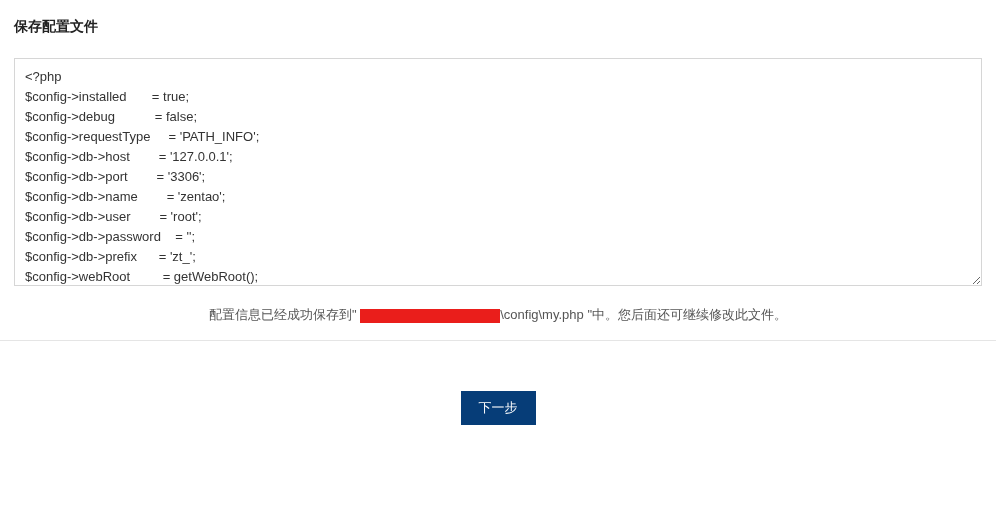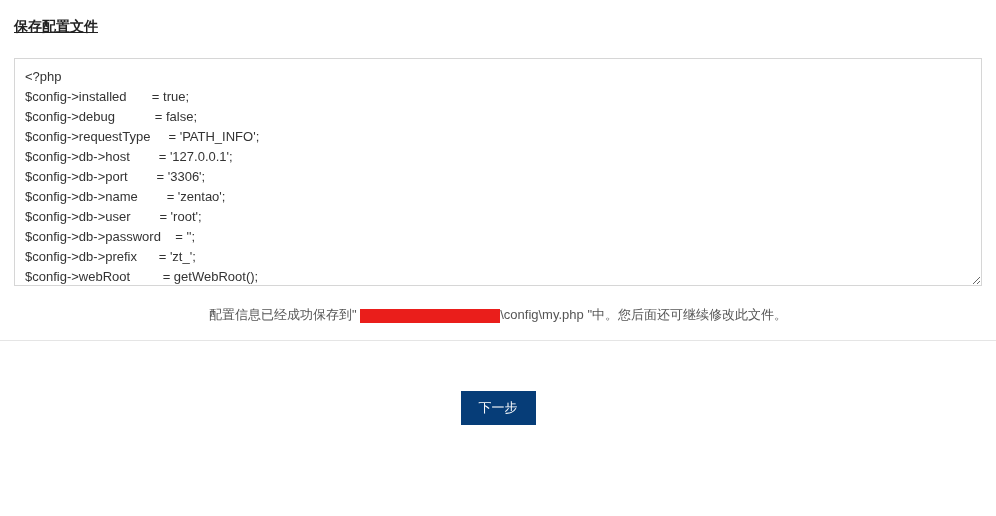--- a/index.html
+++ b/index.html
@@ -8,21 +8,20 @@
       background: #ffffff;
       width: 996px;
       height: 516px;
       color: #333;
     }
     .page-title {
       font-size: 14px;
       font-weight: bold;
       padding: 18px 16px 12px 14px;
       color: #222;
-      text-decoration: underline;
     }
     .content-box {
       margin: 10px 14px 0 14px;
     }
     .config-textarea {
       width: 100%;
       height: 228px;
       border: 1px solid #d6d6d6;
       padding: 8px 10px;
       font-family: "Microsoft YaHei", Arial, sans-serif;

